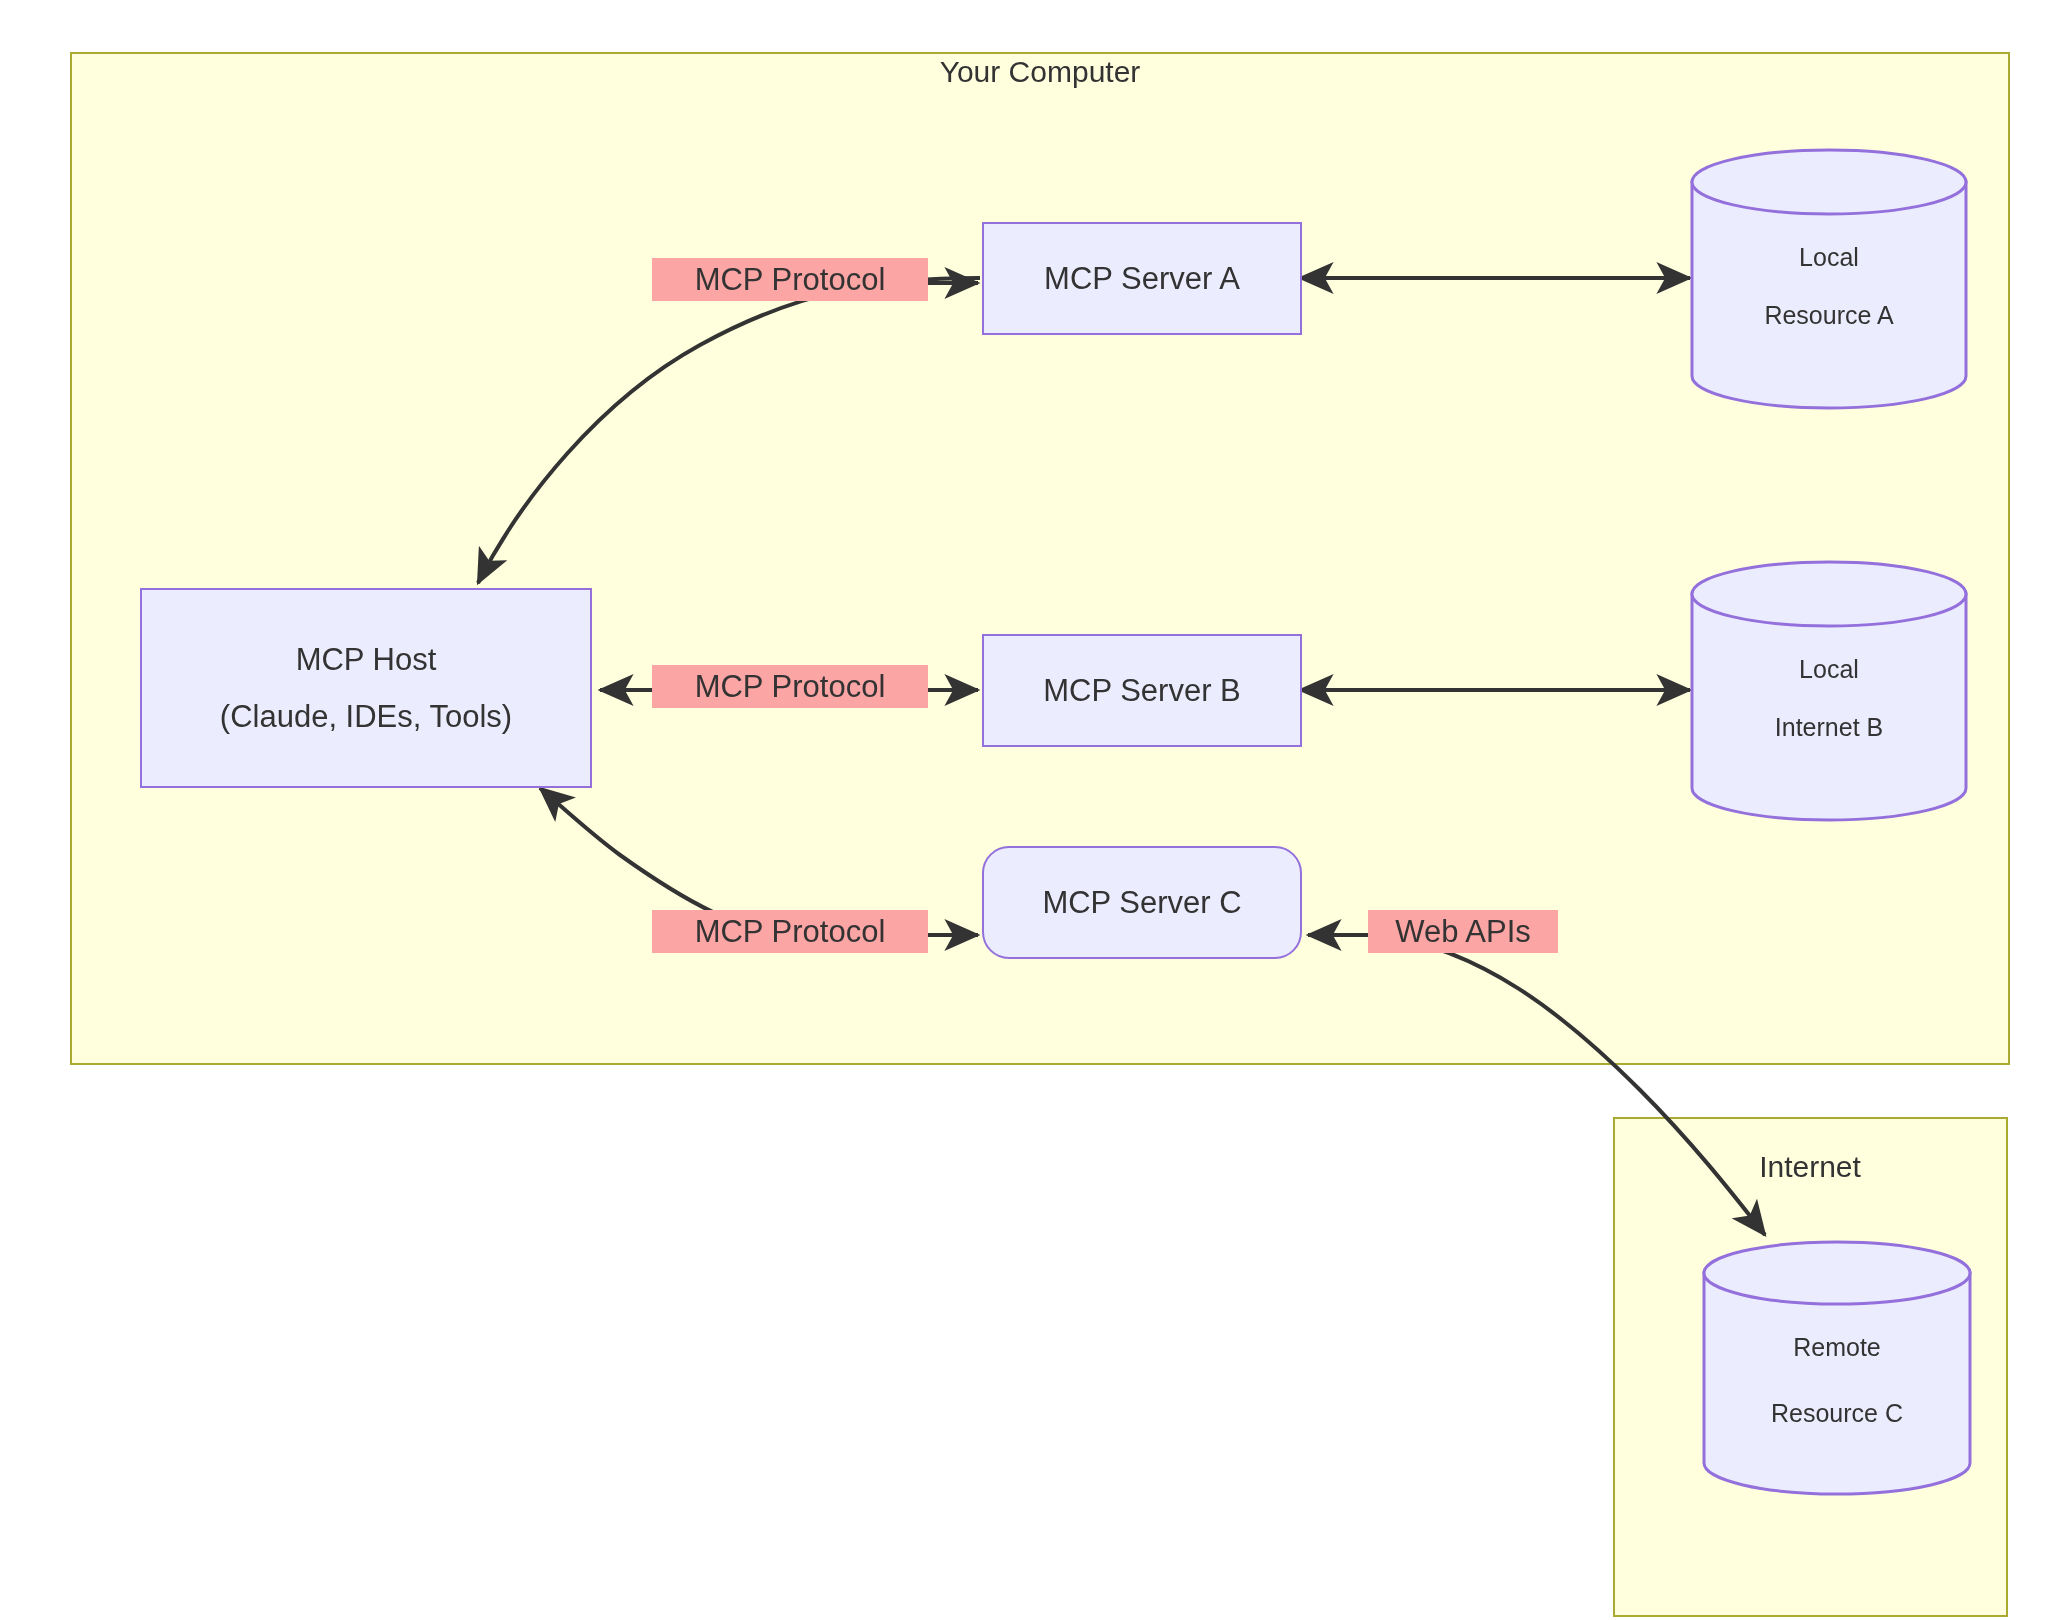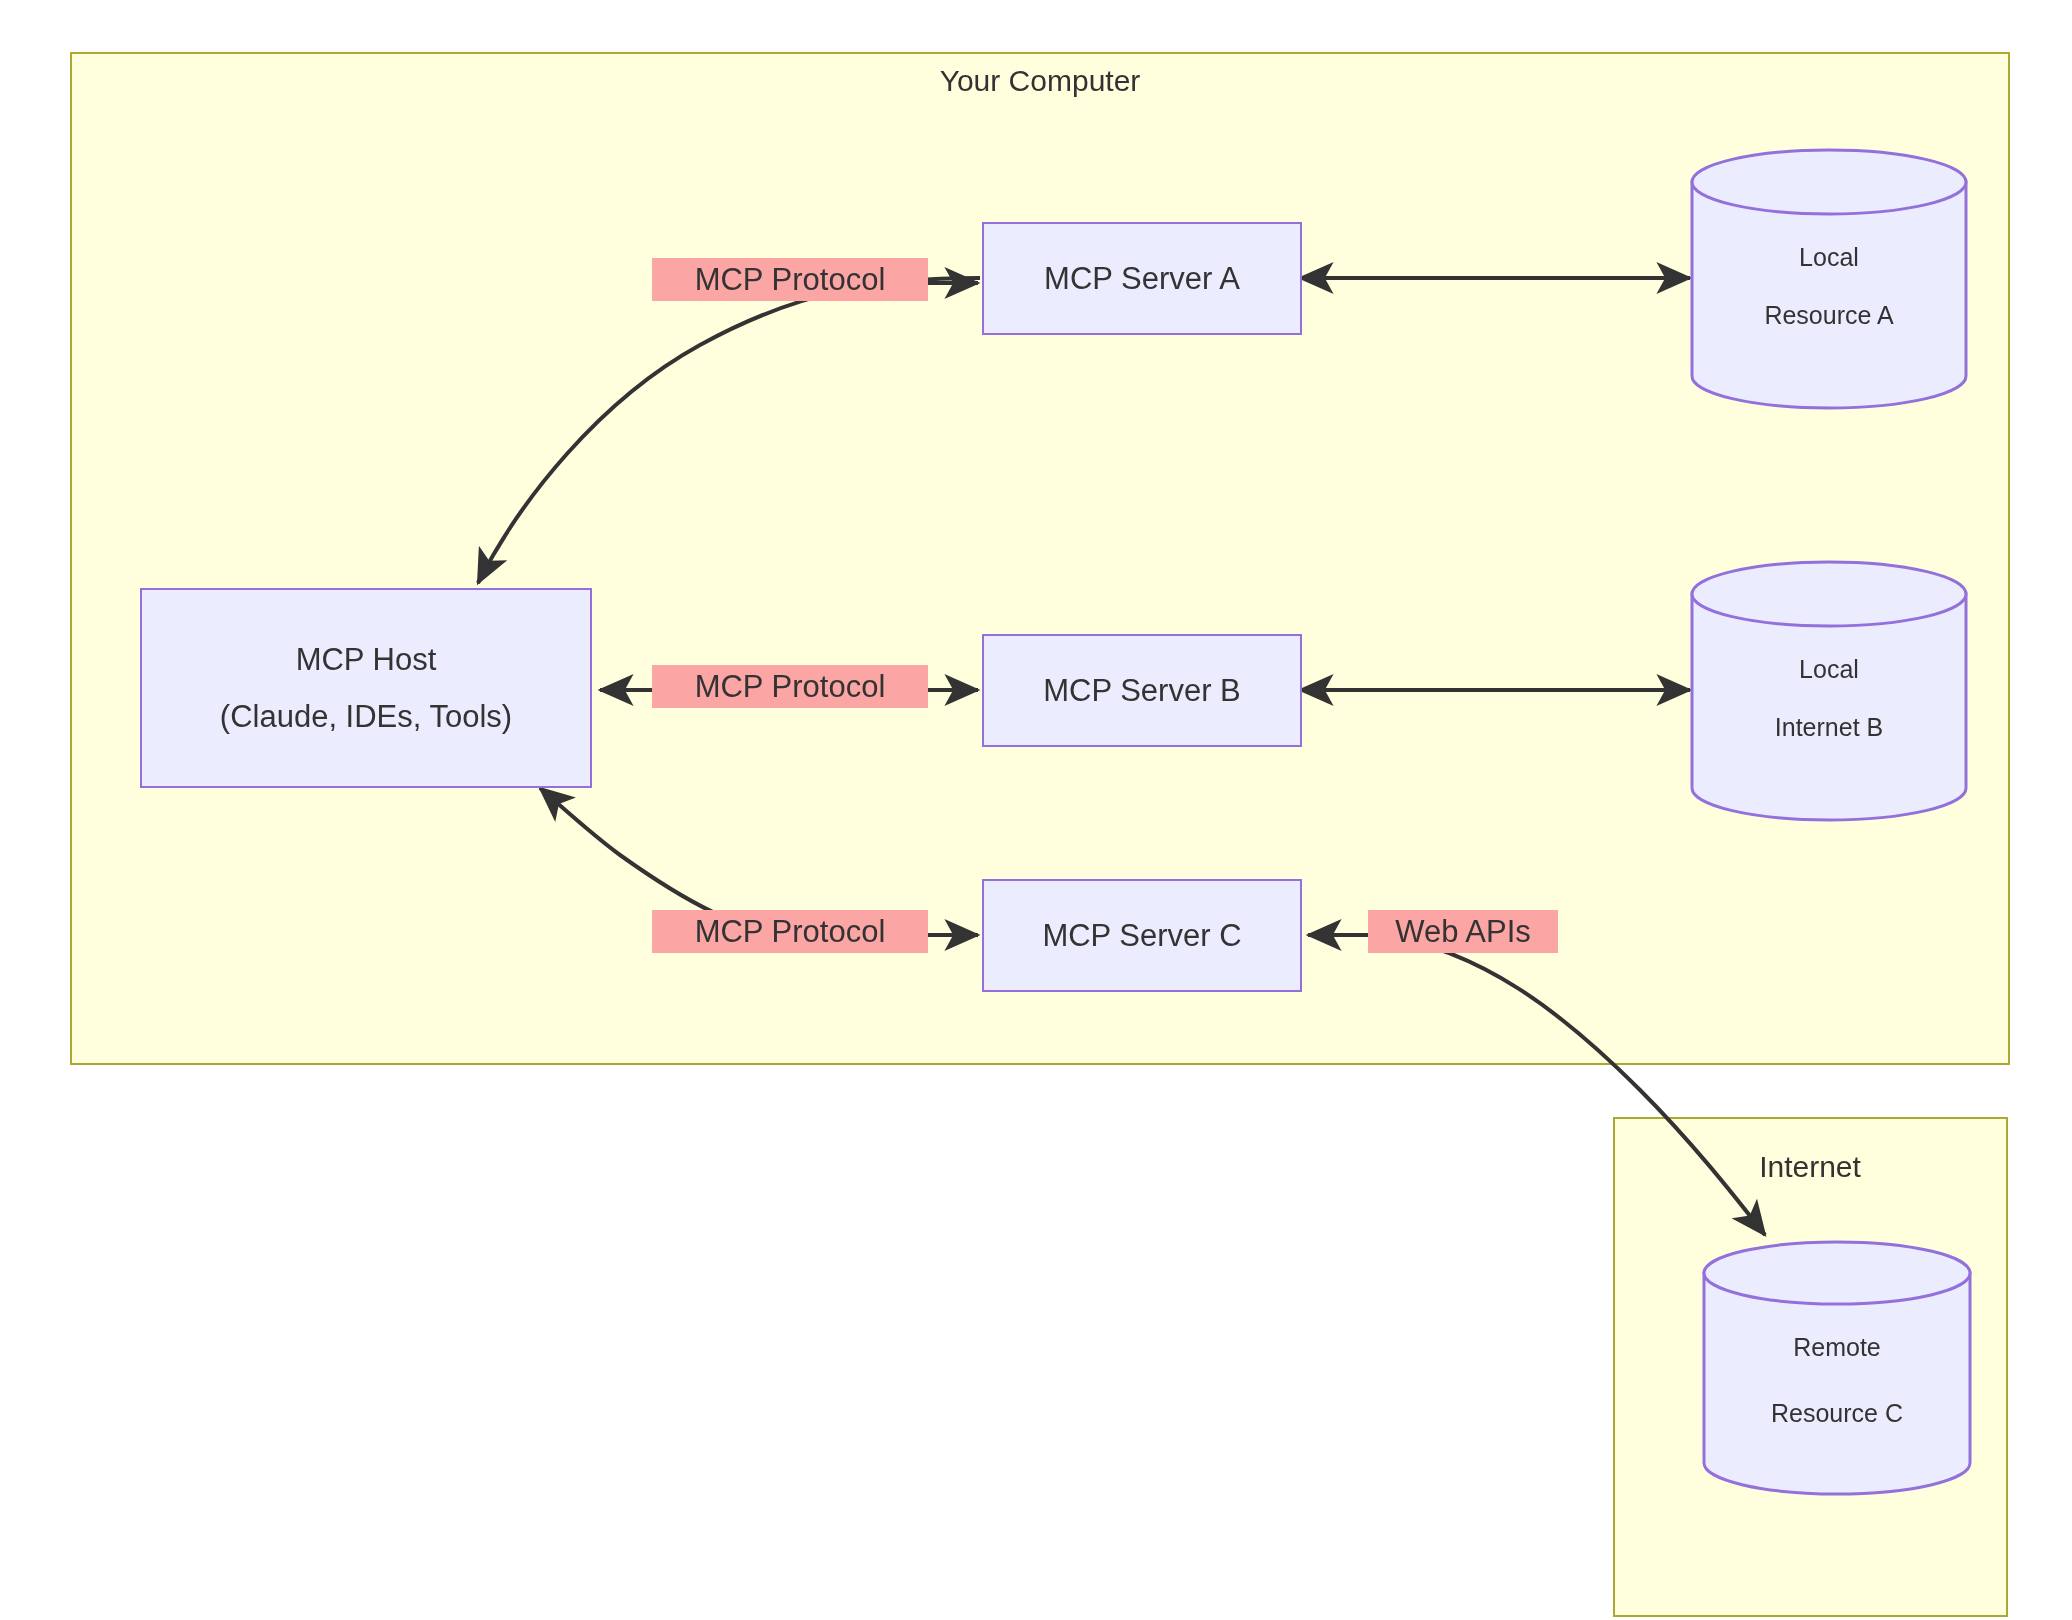--- a/index.html
+++ b/index.html
@@ -89,21 +89,21 @@
     text-align: center;
     line-height: 1.2;
   }
 </style>
 </head>
 <body>
 
 <div id="diagram-root">
 
   <div class="subgraph" style="left:70px; top:52px; width:1940px; height:1013px;"></div>
-  <div class="subgraph-title" style="left:840px; top:64px; width:400px;">Your Computer</div>
+  <div class="subgraph-title" style="left:840px; top:55px; width:400px;">Your Computer</div>
 
   <div class="subgraph" style="left:1613px; top:1117px; width:395px; height:500px;"></div>
   <div class="subgraph-title" style="left:1680px; top:1150px; width:260px;">Internet</div>
 
   <svg class="layer" viewBox="0 0 2072 1620" xmlns="http://www.w3.org/2000/svg">
     <defs>
       <marker id="arrow-end" markerWidth="10" markerHeight="8" refX="8.4" refY="4" orient="auto" markerUnits="strokeWidth">
         <path d="M0,0 L9,4 L0,8 L2.2,4 Z" fill="#333333"></path>
       </marker>
       <marker id="arrow-start" markerWidth="10" markerHeight="8" refX="0.6" refY="4" orient="auto" markerUnits="strokeWidth">
@@ -146,21 +146,21 @@
   </div>
 
   <div class="node-rect" style="left:982px; top:634px; width:320px; height:113px;">
     <span class="line">MCP Server B</span>
   </div>
 
   <div class="node-rect" style="left:982px; top:222px; width:320px; height:113px;">
     <span class="line">MCP Server A</span>
   </div>
 
-  <div class="node-rect" style="left:982px; top:879px; width:320px; height:113px;">
+  <div class="node-rect" style="left:982px; top:846px; width:320px; height:113px;border-radius:27px;">
     <span class="line">MCP Server C</span>
   </div>
 
   <div class="node-cyl" style="left:1690px; top:148px; width:278px; height:262px;">
     <svg class="cyl-svg" viewBox="0 0 278 262" preserveAspectRatio="none" xmlns="http://www.w3.org/2000/svg">
       <path d="M2,34 L2,228 A137,32 0 0 0 276,228 L276,34 Z" fill="#ececff" stroke="#9370db" stroke-width="3"></path>
       <ellipse cx="139" cy="34" rx="137" ry="32" fill="#ececff" stroke="#9370db" stroke-width="3"></ellipse>
     </svg>
     <div class="cyl-label" style="top:86px;">Local</div>
     <div class="cyl-label" style="top:144px;">Resource A</div>

